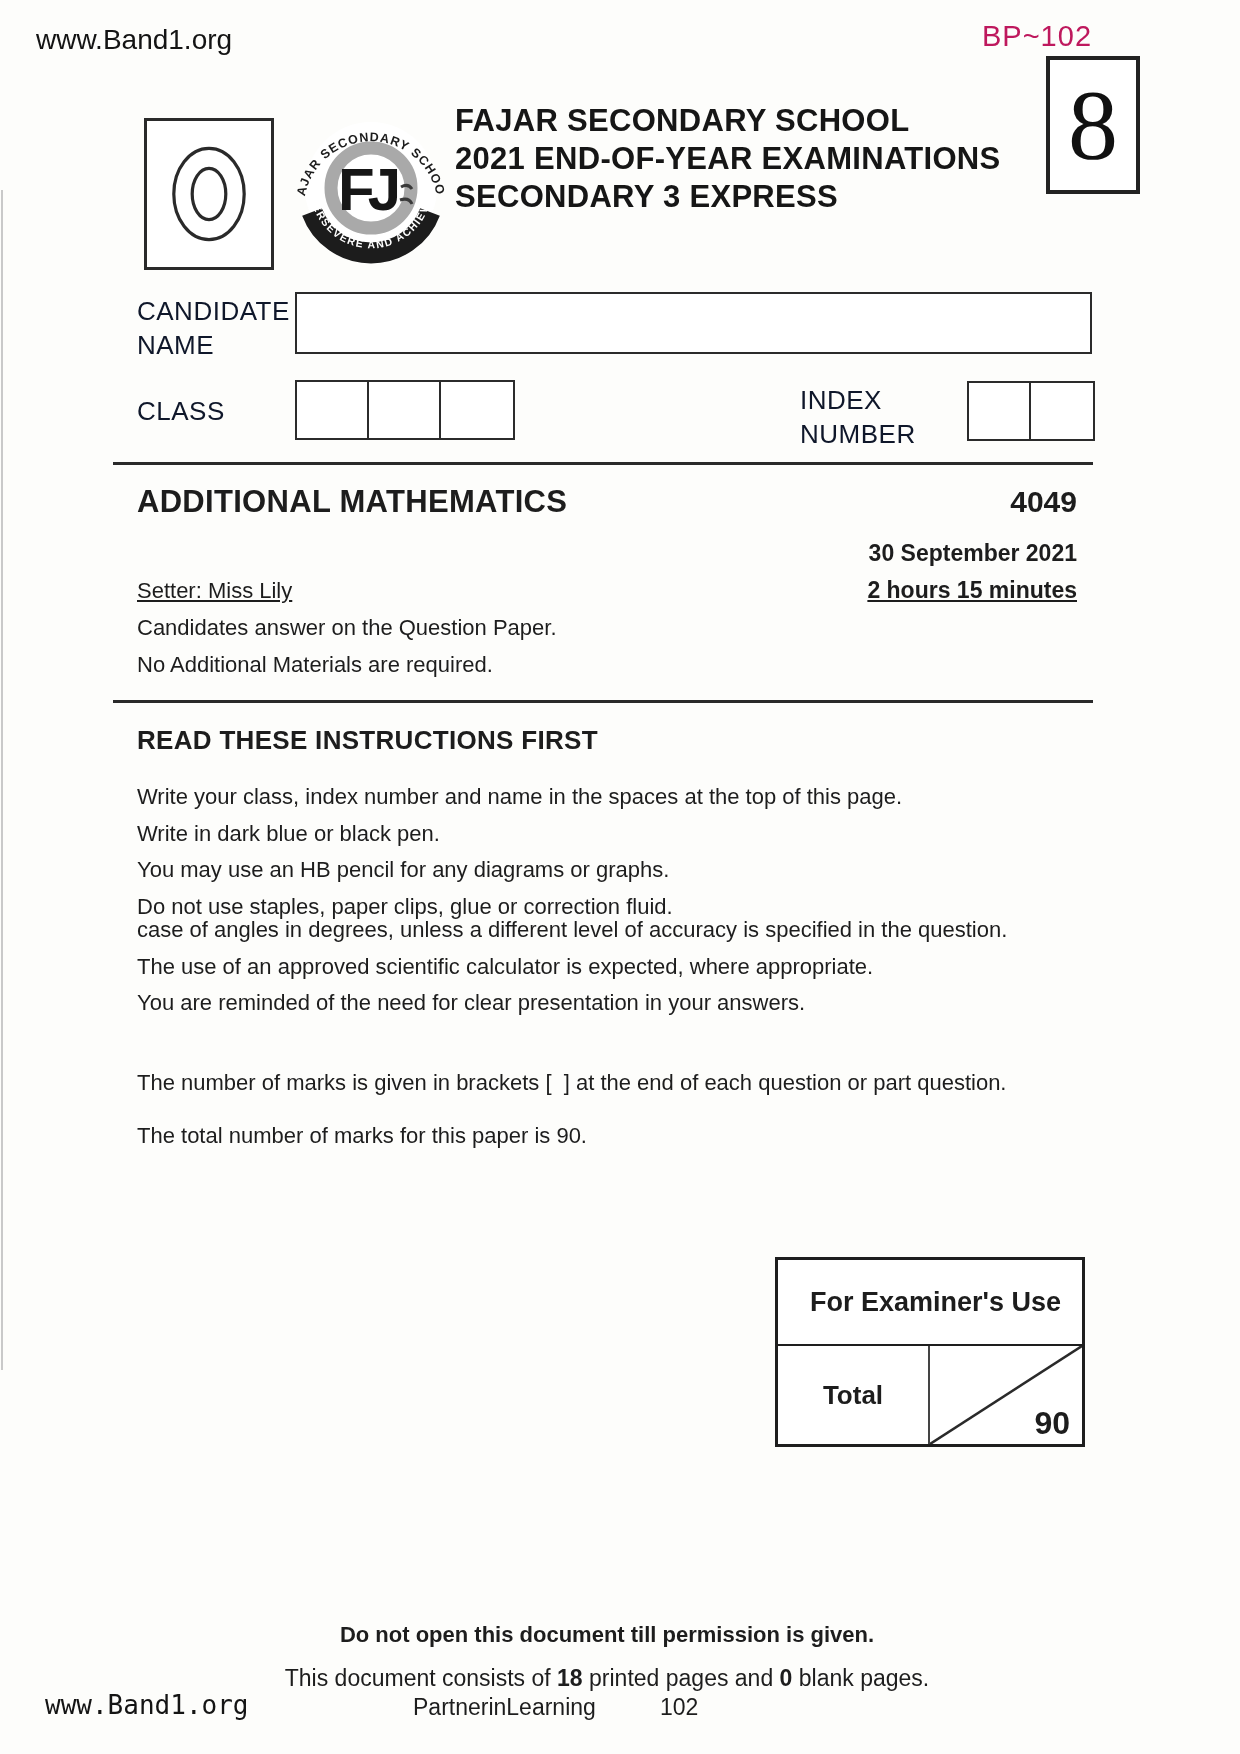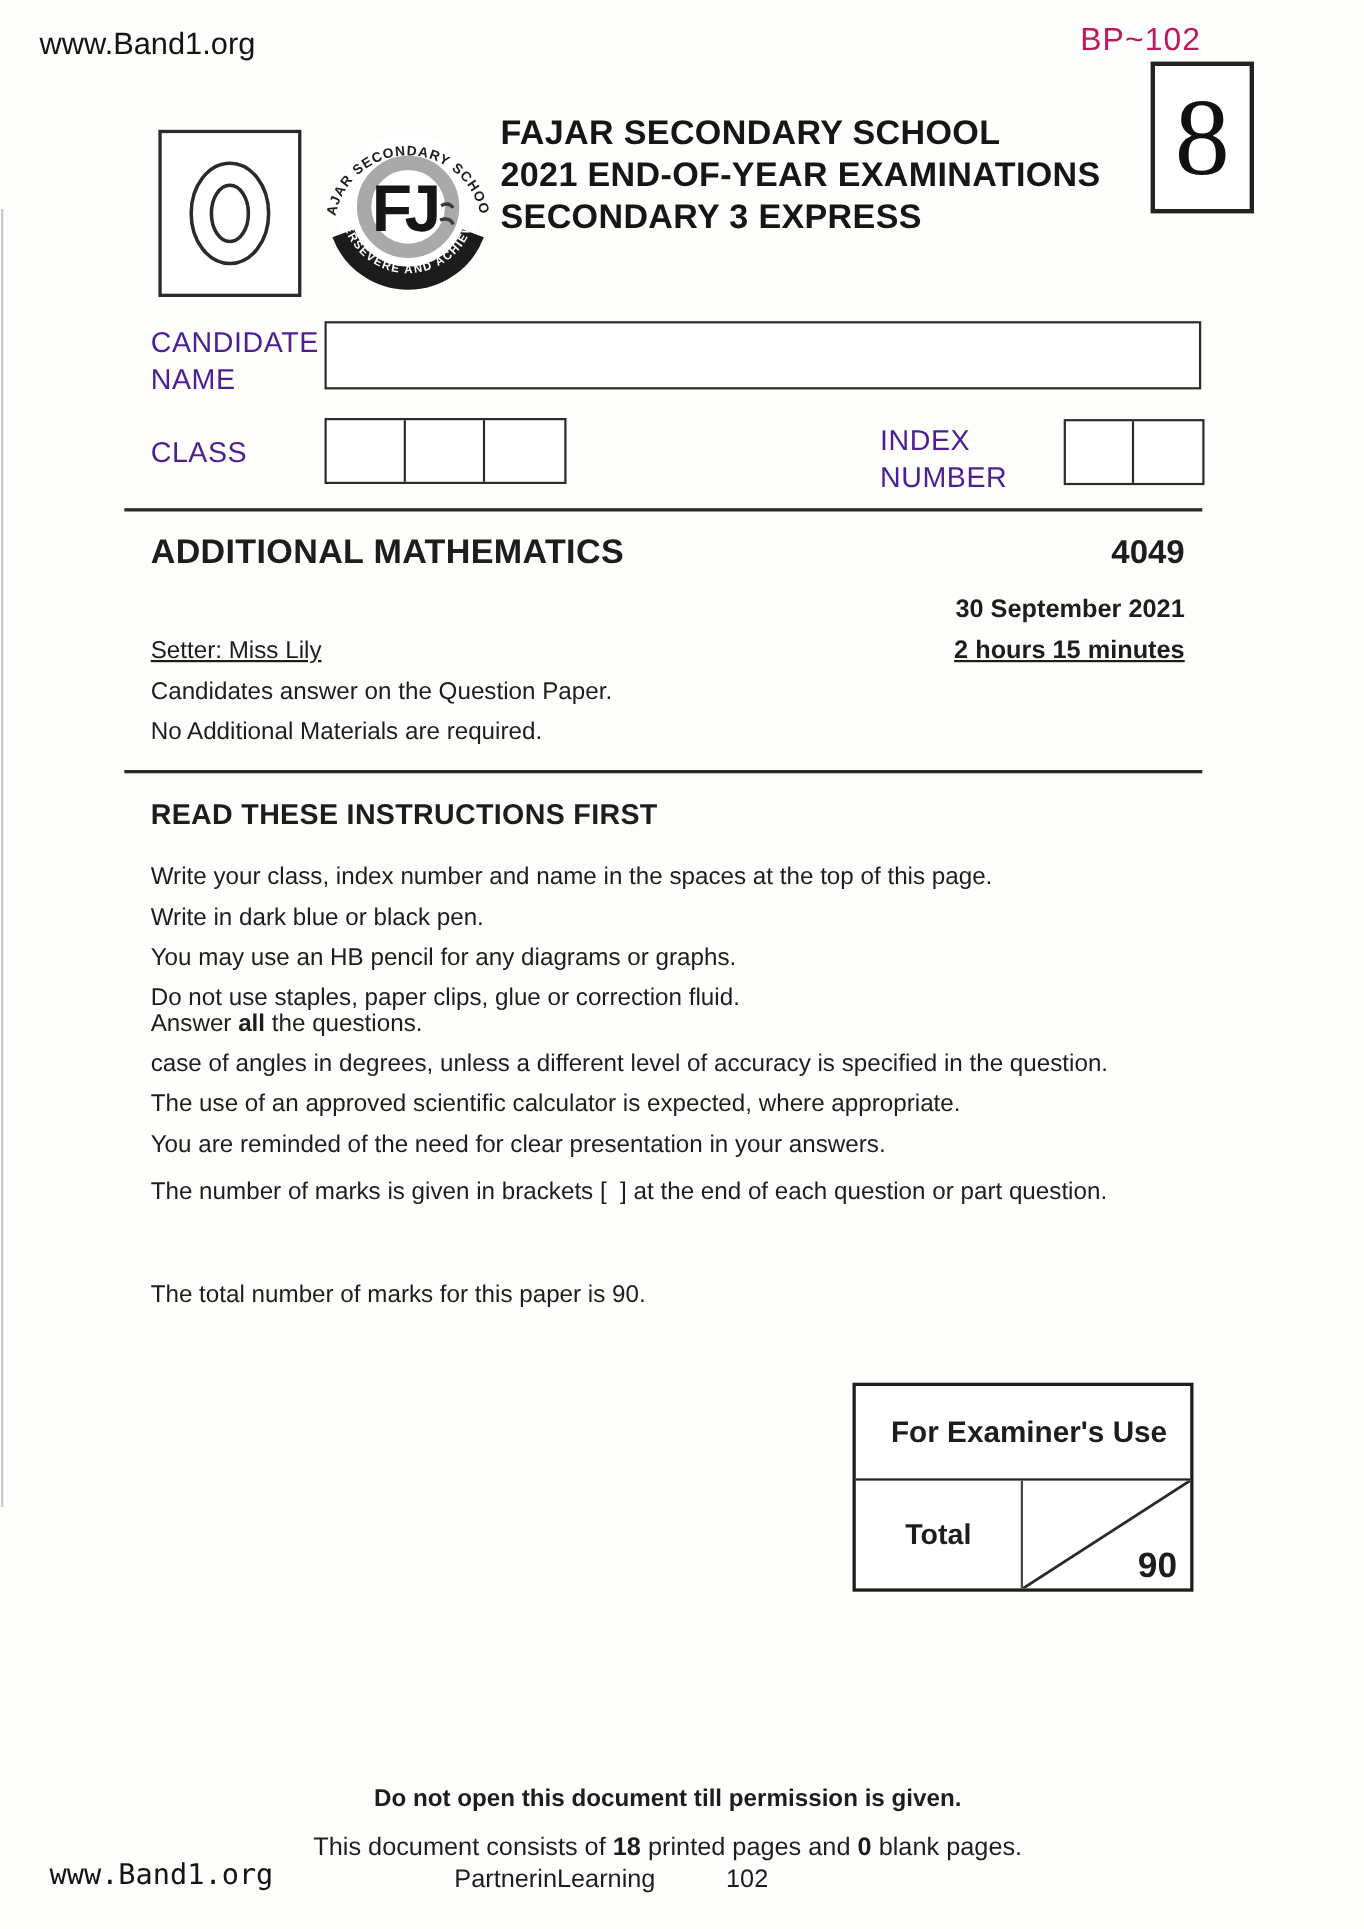--- a/index.html
+++ b/index.html
@@ -40,21 +40,21 @@
     display: flex; align-items: center; justify-content: center;
   }
   .logo-wrap { position: absolute; left: 286px; top: 102px; width: 170px; height: 170px; }
   .school-title {
     position: absolute; left: 455px; top: 102px;
     font-weight: bold; font-size: 31px; line-height: 38px; letter-spacing: 0.3px;
     color: #161616;
   }
   .label-col {
     position: absolute; left: 137px;
-    font-size: 26px; line-height: 34px; color: #4c1d95; letter-spacing: 0.5px;
+    font-size: 26px; line-height: 34px; color: #0f172a; letter-spacing: 0.5px;
   }
   .candidate-label { top: 294px; }
   .name-box {
     position: absolute; left: 295px; top: 292px; width: 797px; height: 62px;
     border: 2px solid #2b2b2b; background: #fff;
   }
   .class-label { top: 394px; }
   .cell-boxes { position: absolute; display: flex; border: 2px solid #2b2b2b; background: #fff; }
   .class-boxes { left: 295px; top: 380px; height: 60px; }
   .index-label { left: 800px; top: 383px; }
@@ -75,21 +75,21 @@
   .setter-row { top: 577px; display: flex; justify-content: space-between; align-items: baseline; text-decoration: underline; }
   .body-text { font-size: 22px; color: #1d1d1d; }
   .duration { font-weight: bold; font-size: 23px; }
   .note-1 { top: 615px; }
   .note-2 { top: 652px; }
   .instr-heading { top: 725px; font-weight: bold; font-size: 26px; letter-spacing: 0.3px; }
   .para { line-height: 36.5px; }
   .para-1 { top: 779px; }
   .para-2 { top: 912px; }
   .marks-note { top: 1070px; white-space: pre-wrap; }
-  .total-note { top: 1123px; margin-top: 41px; }
+  .total-note { top: 1123px; }
   .bold { font-weight: bold; }
   .examiner-table {
     position: absolute; left: 775px; top: 1257px; width: 310px; height: 190px;
     border: 3px solid #1e1e1e; background: #fff;
   }
   .examiner-header {
     height: 86px; border-bottom: 2px solid #1e1e1e;
     display: flex; align-items: center; justify-content: center;
     font-weight: bold; font-size: 27px; padding-left: 11px;
   }
@@ -212,21 +212,20 @@
   <div class="content-line instr-heading">READ THESE INSTRUCTIONS FIRST</div>
 
   <div class="content-line body-text para para-1">
     <div>Write your class, index number and name in the spaces at the top of this page.</div>
     <div>Write in dark blue or black pen.</div>
     <div>You may use an HB pencil for any diagrams or graphs.</div>
     <div>Do not use staples, paper clips, glue or correction fluid.</div>
   </div>
 
   <div class="content-line body-text para para-2">
-    <div><span>Answer </span><span class="bold">all</span><span> the questions.</span></div>
     <div>case of angles in degrees, unless a different level of accuracy is specified in the question.</div>
     <div>The use of an approved scientific calculator is expected, where appropriate.</div>
     <div>You are reminded of the need for clear presentation in your answers.</div>
   </div>
 
   <div class="content-line body-text marks-note">The number of marks is given in brackets [  ] at the end of each question or part question.</div>
 
   <div class="content-line body-text total-note">The total number of marks for this paper is 90.</div>
 
   <div class="examiner-table">

